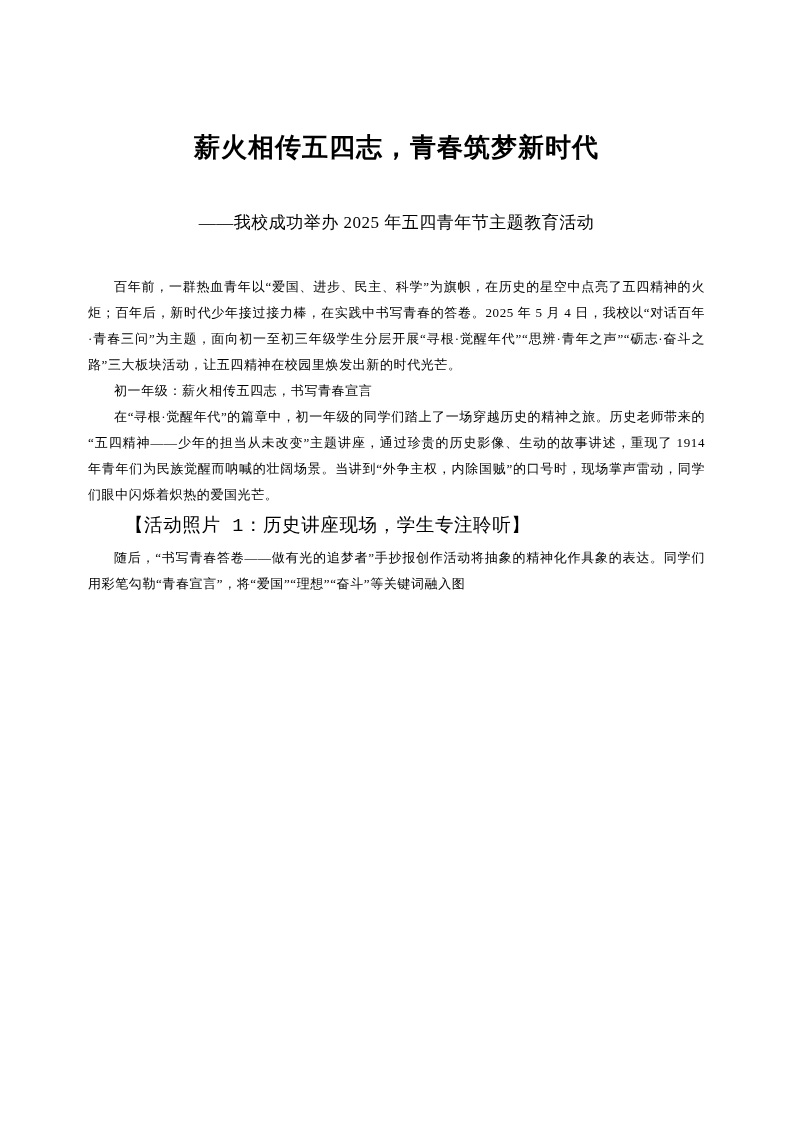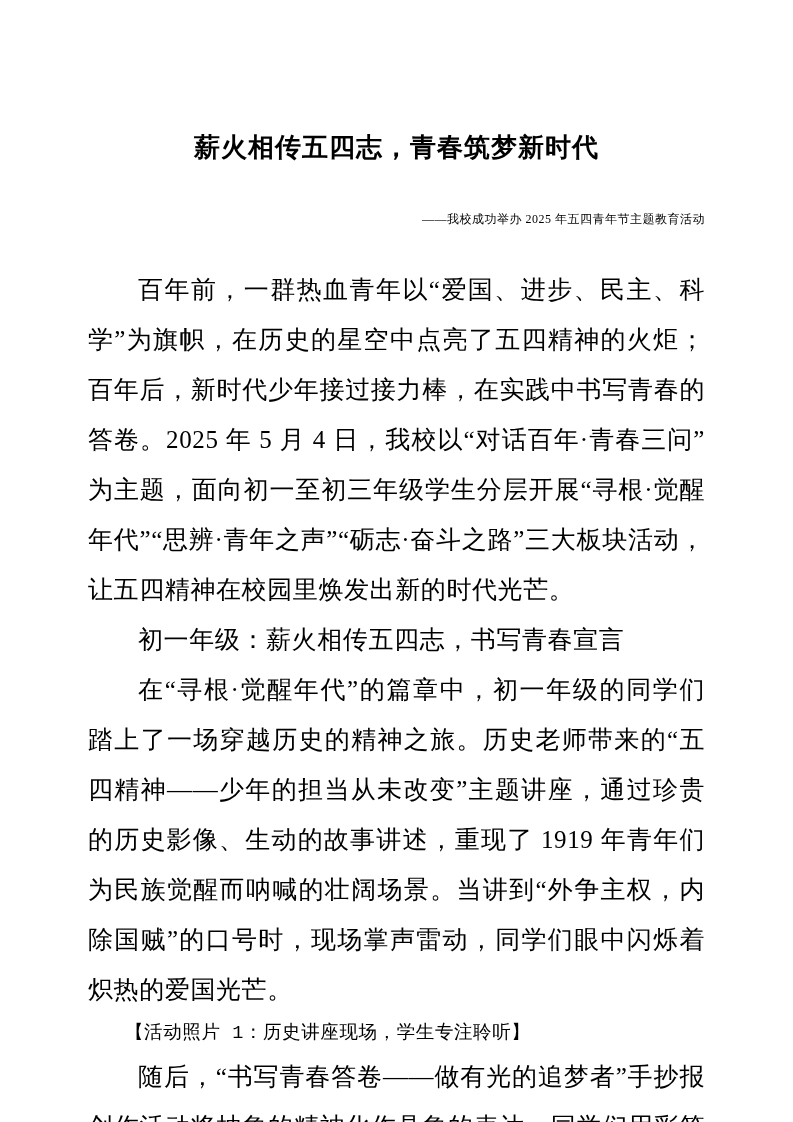--- a/index.html
+++ b/index.html
@@ -25,31 +25,31 @@
   .doc-title {
     font-size: 26px;
     font-weight: bold;
     text-align: center;
     letter-spacing: 1px;
     margin: 32px 0 0 0;
     line-height: 1.5;
     font-family: "Liberation Serif", "DejaVu Serif", serif;
   }
   .doc-subtitle {
-    font-size: 12px;
-    text-align: right;
+    font-size: 17px;
+    text-align: center;
     margin: 42px 0 0 0;
     line-height: 1.7;
     letter-spacing: 0.5px;
   }
   .body-block {
     margin-top: 36px;
   }
   p.para {
-    font-size: 25px;
+    font-size: 13px;
     line-height: 2.0;
     margin: 0 0 0 0;
     text-align: justify;
     text-justify: inter-ideograph;
     text-indent: 2em;
     letter-spacing: 0.6px;
   }
   p.para + p.para {
     margin-top: 0;
   }
@@ -67,18 +67,18 @@
 
 <div class="page">
 
   <h1 class="doc-title">薪火相传五四志，青春筑梦新时代</h1>
 
   <div class="doc-subtitle">——我校成功举办 2025 年五四青年节主题教育活动</div>
 
   <div class="body-block">
     <p class="para">百年前，一群热血青年以“爱国、进步、民主、科学”为旗帜，在历史的星空中点亮了五四精神的火炬；百年后，新时代少年接过接力棒，在实践中书写青春的答卷。2025 年 5 月 4 日，我校以“对话百年·青春三问”为主题，面向初一至初三年级学生分层开展“寻根·觉醒年代”“思辨·青年之声”“砺志·奋斗之路”三大板块活动，让五四精神在校园里焕发出新的时代光芒。</p>
     <p class="para">初一年级：薪火相传五四志，书写青春宣言</p>
-    <p class="para">在“寻根·觉醒年代”的篇章中，初一年级的同学们踏上了一场穿越历史的精神之旅。历史老师带来的“五四精神——少年的担当从未改变”主题讲座，通过珍贵的历史影像、生动的故事讲述，重现了 1919 年青年们为民族觉醒而呐喊的壮阔场景。当讲到“外争主权，内除国贼”的口号时，现场掌声雷动，同学们眼中闪烁着炽热的爱国光芒。</p>
+    <p class="para">在“寻根·觉醒年代”的篇章中，初一年级的同学们踏上了一场穿越历史的精神之旅。历史老师带来的“五四精神——少年的担当从未改变”主题讲座，通过珍贵的历史影像、生动的故事讲述，重现了 1914 年青年们为民族觉醒而呐喊的壮阔场景。当讲到“外争主权，内除国贼”的口号时，现场掌声雷动，同学们眼中闪烁着炽热的爱国光芒。</p>
     <p class="caption">【活动照片 1：历史讲座现场，学生专注聆听】</p>
     <p class="para">随后，“书写青春答卷——做有光的追梦者”手抄报创作活动将抽象的精神化作具象的表达。同学们用彩笔勾勒“青春宣言”，将“爱国”“理想”“奋斗”等关键词融入图</p>
   </div>
 
 </div>
 
 </body></html>

